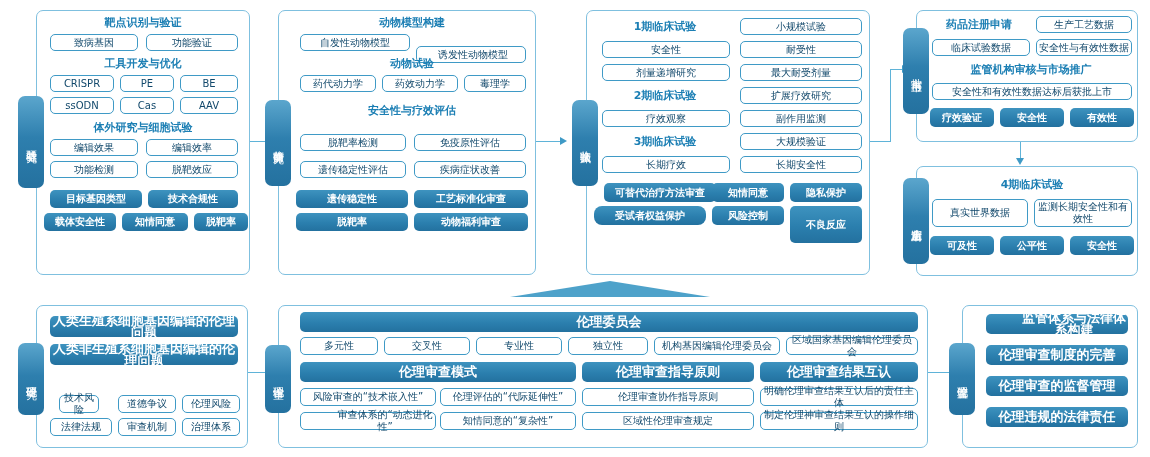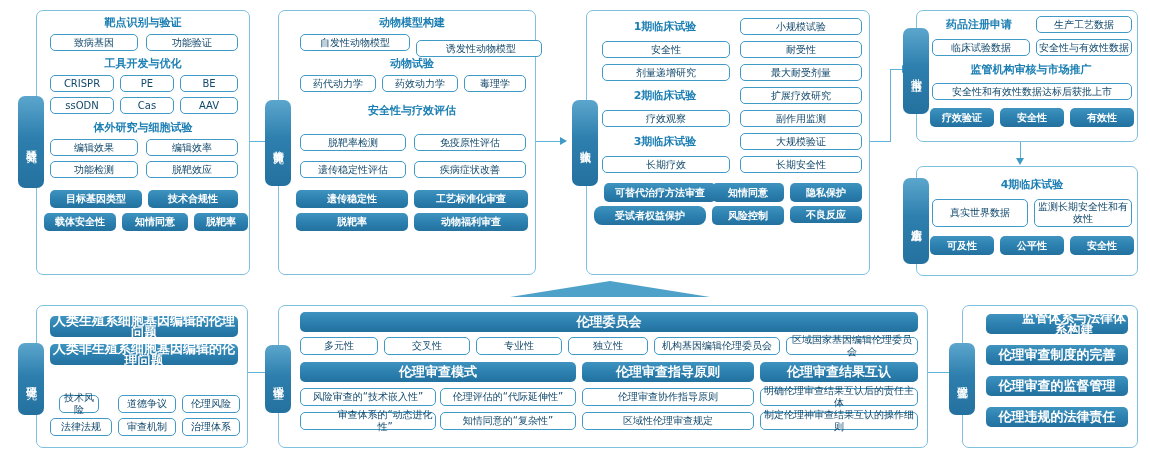--- a/index.html
+++ b/index.html
@@ -166,21 +166,21 @@
   <div class="chip" style="left:194px; top:213px; width:54px; height:18px;">脱靶率</div>
 
   <div class="line-h" style="left:250px; top:141px; width:26px;"></div>
   <div class="arrow-r" style="left:274px; top:137px;"></div>
 
   <div class="group" style="left:278px; top:10px; width:258px; height:265px;"></div>
   <div class="vtab" style="left:265px; top:100px; width:26px; height:86px;">临床前研究</div>
 
   <div class="head" style="left:296px; top:14px; width:232px; height:16px;">动物模型构建</div>
   <div class="pill" style="left:300px; top:34px; width:110px; height:17px;">自发性动物模型</div>
-  <div class="pill" style="left:416px; top:40px; width:126px; height:17px;padding-left:6px;">诱发性动物模型</div>
+  <div class="pill" style="left:416px; top:46px; width:110px; height:17px;padding-left:6px;">诱发性动物模型</div>
 
   <div class="head" style="left:296px; top:55px; width:232px; height:16px;">动物试验</div>
   <div class="pill" style="left:300px; top:75px; width:76px; height:17px;">药代动力学</div>
   <div class="pill" style="left:382px; top:75px; width:76px; height:17px;">药效动力学</div>
   <div class="pill" style="left:464px; top:75px; width:62px; height:17px;">毒理学</div>
 
   <div class="head" style="left:296px; top:102px; width:232px; height:16px;">安全性与疗效评估</div>
   <div class="pill" style="left:300px; top:134px; width:106px; height:17px;">脱靶率检测</div>
   <div class="pill" style="left:414px; top:134px; width:112px; height:17px;">免疫原性评估</div>
   <div class="pill" style="left:300px; top:161px; width:106px; height:17px;">遗传稳定性评估</div>
@@ -216,21 +216,21 @@
   <div class="pill" style="left:740px; top:133px; width:122px; height:17px;">大规模验证</div>
 
   <div class="pill" style="left:602px; top:156px; width:128px; height:17px;">长期疗效</div>
   <div class="pill" style="left:740px; top:156px; width:122px; height:17px;">长期安全性</div>
 
   <div class="chip" style="left:594px; top:183px; width:112px; height:19px;margin-left:10px;">可替代治疗方法审查</div>
   <div class="chip" style="left:712px; top:183px; width:72px; height:19px;">知情同意</div>
   <div class="chip" style="left:790px; top:183px; width:72px; height:19px;">隐私保护</div>
   <div class="chip" style="left:594px; top:206px; width:112px; height:19px;border-radius:8px;">受试者权益保护</div>
   <div class="chip" style="left:712px; top:206px; width:72px; height:19px;">风险控制</div>
-  <div class="chip" style="left:790px; top:206px; width:72px; height:17px;">不良反应</div>
+  <div class="chip" style="left:790px; top:206px; width:72px; height:37px;">不良反应</div>
 
   <div class="line-h" style="left:870px; top:141px; width:20px;"></div>
   <div class="line-v" style="left:890px; top:69px; height:73px;"></div>
   <div class="line-h" style="left:890px; top:69px; width:14px;"></div>
   <div class="arrow-r" style="left:902px; top:65px;"></div>
 
   <div class="group" style="left:916px; top:10px; width:222px; height:132px;"></div>
   <div class="vtab" style="left:903px; top:28px; width:26px; height:86px;">审批与上市</div>
 
   <div class="head" style="left:928px; top:16px; width:102px; height:17px;">药品注册申请</div>

